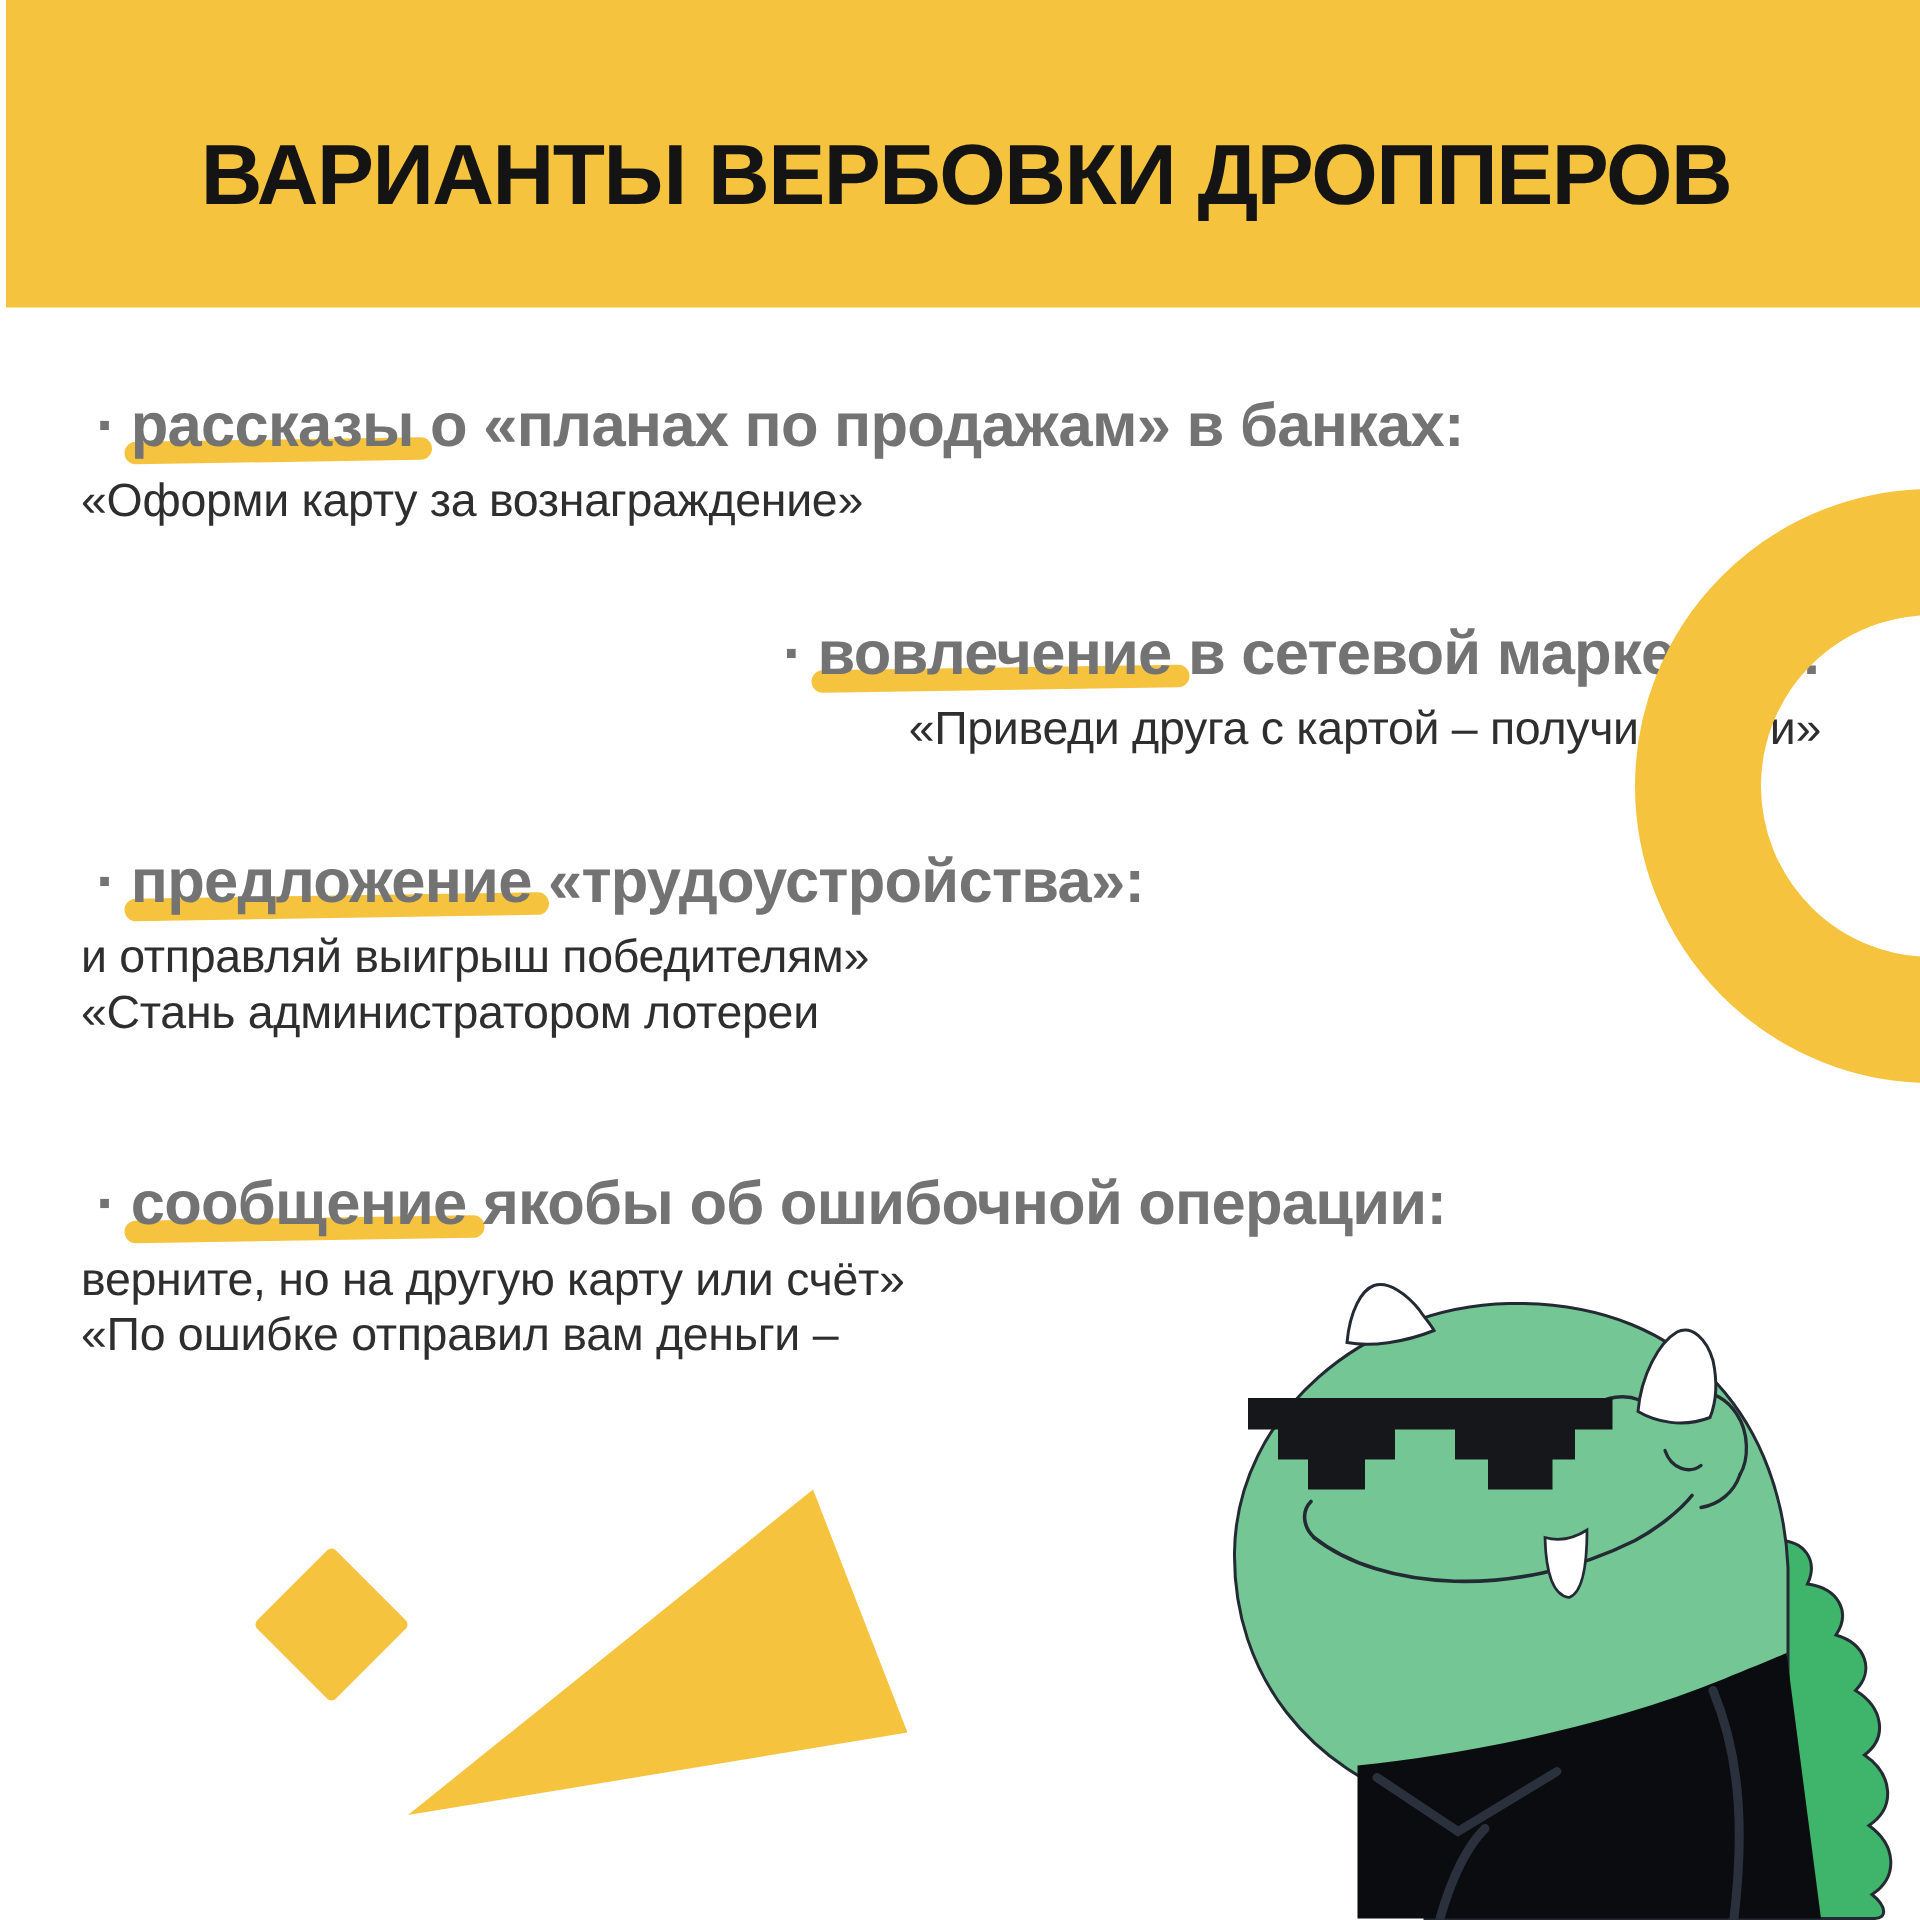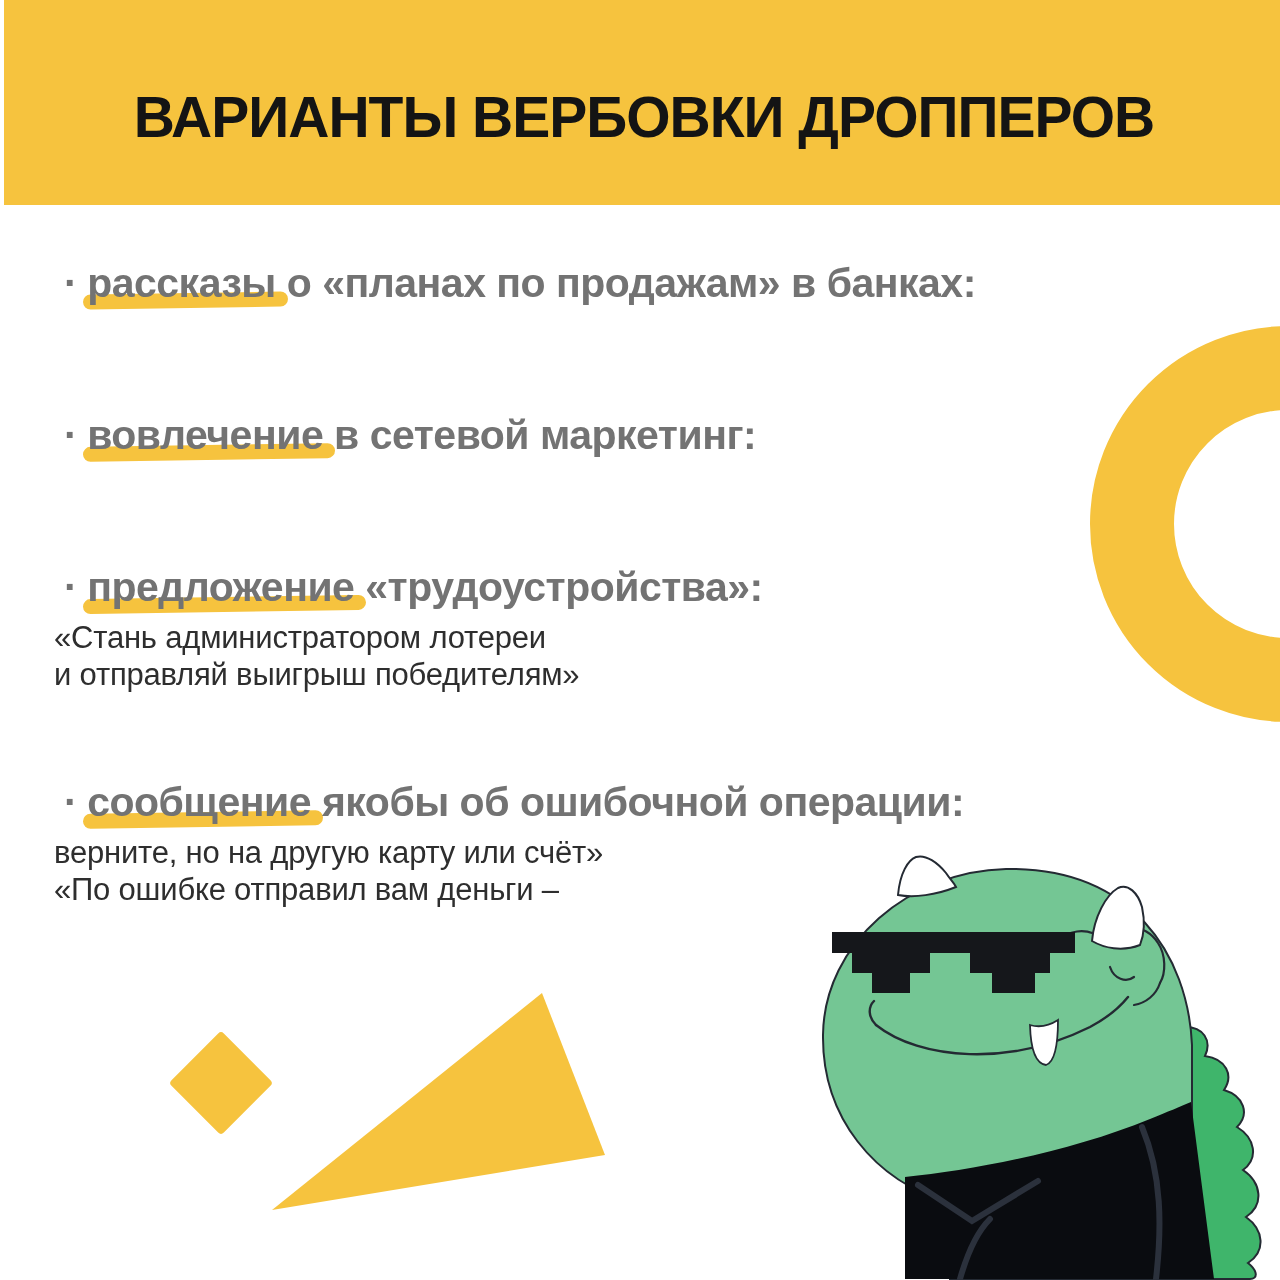--- a/index.html
+++ b/index.html
@@ -24,21 +24,21 @@
     position:absolute;left:4px;top:0;width:1280px;height:205px;
     background:var(--yellow);
     display:flex;align-items:center;justify-content:center;
     padding-top:28px;box-sizing:border-box;
   }
   .band h1{
     margin:0;font-size:57px;font-weight:700;letter-spacing:-1px;
     color:var(--title-black);white-space:nowrap;
   }
   .bullet{position:absolute;left:64px;width:1150px;}
-  .b1{top:258px;} .b2{top:410px;} .b3{top:562px;} .b4{top:777px;}
+  .b1{top:258px;} .b2{top:410px;text-align:right;} .b3{top:562px;} .b4{top:777px;}
   .heading{
     font-size:41px;font-weight:700;color:#737373;letter-spacing:-0.5px;
     line-height:50px;white-space:nowrap;
   }
   .marker{margin-right:10px;}
   .word{position:relative;display:inline-block;}
   .word::before{
     content:"";position:absolute;z-index:-1;
     left:-4px;right:-12px;bottom:0px;height:15px;
     background:var(--yellow);border-radius:8px;
@@ -64,31 +64,37 @@
 </style>
 </head>
 <body>
 
 <header class="band">
   <h1>ВАРИАНТЫ ВЕРБОВКИ ДРОППЕРОВ</h1>
 </header>
 
 <section class="bullet b1">
   <div class="heading"><span class="marker">·</span><span class="word">рассказы</span><span> о «планах по продажам» в банках:</span></div>
+  <div class="sub">
+    <div>«Оформи карту за вознаграждение»</div>
+  </div>
 </section>
 
 <section class="bullet b2">
   <div class="heading"><span class="marker">·</span><span class="word">вовлечение</span><span> в сетевой маркетинг:</span></div>
+  <div class="sub">
+    <div>«Приведи друга с картой – получи деньги»</div>
+  </div>
 </section>
 
 <section class="bullet b3">
   <div class="heading"><span class="marker">·</span><span class="word">предложение</span><span> «трудоустройства»:</span></div>
   <div class="sub">
+    <div>и отправляй выигрыш победителям»</div>
     <div>«Стань администратором лотереи</div>
-    <div>и отправляй выигрыш победителям»</div>
   </div>
 </section>
 
 <section class="bullet b4">
   <div class="heading"><span class="marker">·</span><span class="word">сообщение</span><span> якобы об ошибочной операции:</span></div>
   <div class="sub">
     <div>верните, но на другую карту или счёт»</div>
     <div> «По ошибке отправил вам деньги –</div>
   </div>
 </section>

